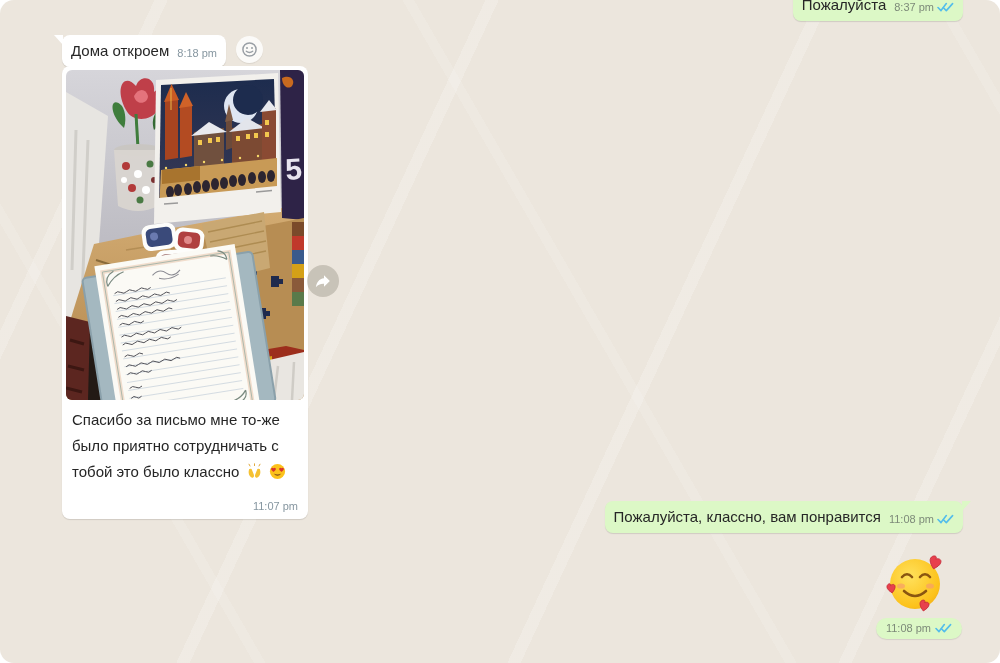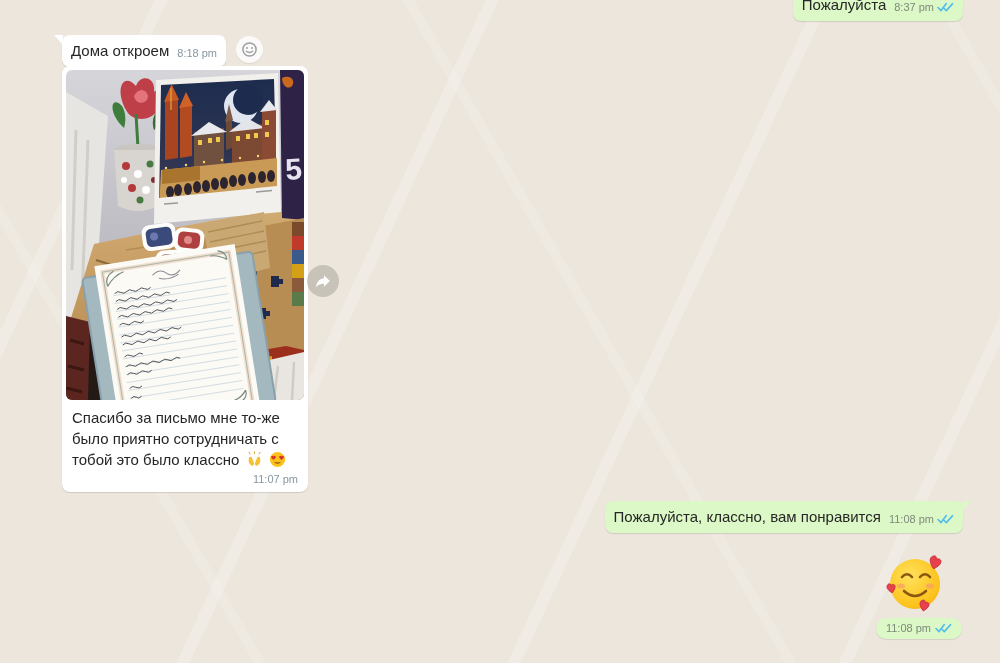--- a/index.html
+++ b/index.html
@@ -6,20 +6,21 @@
   html,body { width:1000px; height:663px; overflow:hidden; }
   body { font-family: "Liberation Sans", "DejaVu Sans", sans-serif; }
 
   .chat {
     position: relative; width: 1000px; height: 663px;
     background-color:#ece6dd;
     background-image:
       repeating-linear-gradient(115deg, transparent 0 140px, rgba(255,255,255,0.20) 140px 152px, transparent 152px 300px),
       repeating-linear-gradient(60deg, transparent 0 220px, rgba(255,255,255,0.12) 220px 230px, transparent 230px 460px);
     overflow: hidden;
+    border-radius: 14px;
   }
 
   .bubble {
     position: absolute;
     border-radius: 8px;
     box-shadow: 0 1px 1px rgba(0,0,0,0.12);
     padding: 6px 9px 7px 9px;
     font-size: 15px; color:#262626; line-height: 19px;
     display: flex; align-items: flex-end;
   }
@@ -63,24 +64,24 @@
 
   
   .m3 {
     position:absolute; top:66px; left:62px; width:246px;
     background:#fff; border-radius:8px;
     box-shadow:0 1px 1px rgba(0,0,0,0.12);
     padding:4px 4px 7px 4px;
   }
   .m3 .photo { width:238px; height:330px; border-radius:6px; overflow:hidden; display:block; }
   .m3 .caption {
-    padding:7px 6px 0 6px; font-size:15px; line-height:21px; color:#262626;
+    padding:7px 6px 0 6px; font-size:15px; line-height:26px; color:#262626;
   }
   .m3 .cap-emoji { display:inline-block; width:17px; height:17px; vertical-align:-3px; margin-left:2px; }
-  .m3 .time-row { text-align:right; font-size:11px; color:#8696a0; padding:3px 6px 0 0; }
+  .m3 .time-row { text-align:right; font-size:11px; color:#8696a0; padding:3px 6px 0 0;margin-top:12px; }
 
   
   .fwd-btn {
     position:absolute; top:265px; left:307px;
     width:32px; height:32px; border-radius:50%;
     background:rgba(136,128,116,0.35);
     display:flex; align-items:center; justify-content:center;
     cursor:pointer;
   }
 

